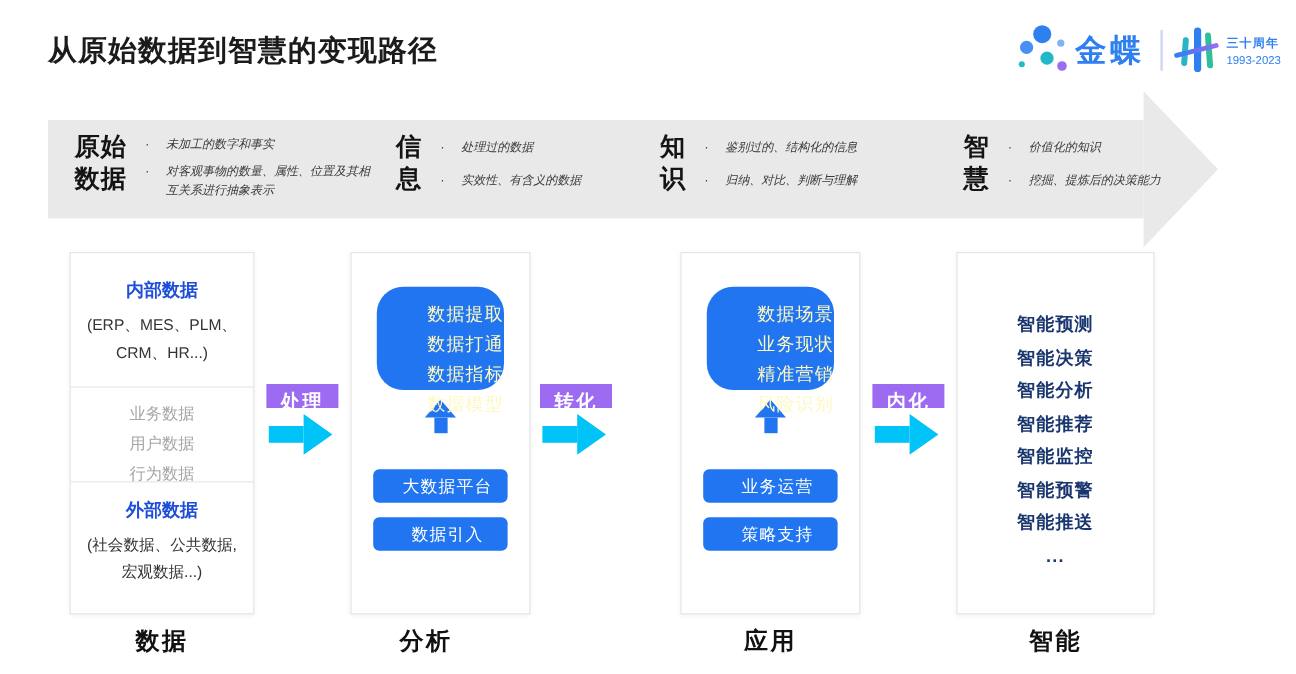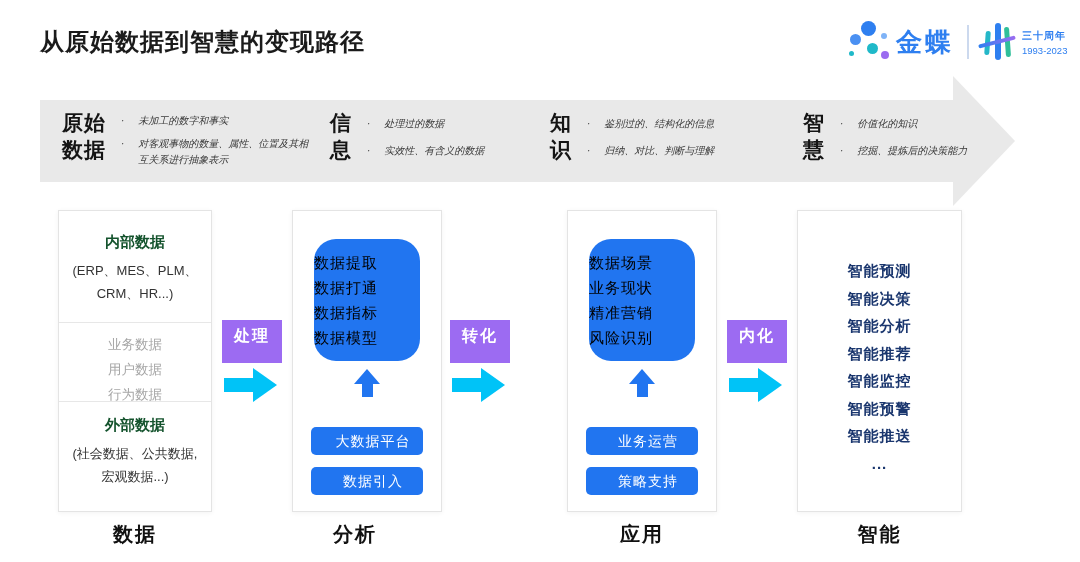--- a/index.html
+++ b/index.html
@@ -60,28 +60,28 @@
   }
   .box-data  { left:58px;  width:154px; }
   .box-ana   { left:292px; width:150px; }
   .box-app   { left:567px; width:150px; }
   .box-smart { left:797px; width:165px; }
 
   .data-sec { text-align:center; }
   .sec-a { height:112px; border-bottom:1px solid #e7e7e7; padding-top:22px; }
   .sec-b { height:79px;  border-bottom:1px solid #e7e7e7; padding-top:9px; }
   .sec-c { padding-top:14px; }
-  .sec-title { font-size:15px; font-weight:700; color:#14532d; margin-bottom:7px; }
+  .sec-title { font-size:15px; font-weight:700; color:#1d4ed8; margin-bottom:7px; }
   .sec-sub { font-size:13px; color:#333; line-height:1.8; }
   .sec-items div { font-size:13.5px; color:#a6a6a6; line-height:25px; }
 
   .blue-card {
-    margin:28px auto 0; width:106px; height:122px; background:#2175f0;
-    border-radius:22px; color:#000000; font-size:15px; line-height:25px;
-    text-align:left; padding-top:11px; letter-spacing:1px;
+    margin:28px auto 0; width:106px; height:86px; background:#2175f0;
+    border-radius:22px; color:#fef9c3; font-size:15px; line-height:25px;
+    text-align:right; padding-top:11px; letter-spacing:1px;
   }
   .up-arrow { margin:8px auto 0; width:26px; }
   .up-arrow .ua-head { width:0; height:0; margin:0 auto;
     border-left:13px solid transparent; border-right:13px solid transparent;
     border-bottom:15px solid #2175f0; }
   .up-arrow .ua-stem { width:11px; height:13px; background:#2175f0; margin:0 auto; }
   .flow-btn {
     width:112px; height:28px; margin:12px auto 0; background:#2175f0;
     border:none; border-radius:5px; color:#fff; font-size:14px; line-height:28px;
     text-align:center; letter-spacing:1px; display:block;padding-left:12px;
@@ -94,21 +94,21 @@
   .col-label { position:absolute; top:521px; font-size:20px; font-weight:700; color:#111; text-align:center; letter-spacing:2px; }
   .lbl-1 { left:58px;  width:154px; }
   .lbl-2 { left:280px; width:150px; }
   .lbl-3 { left:567px; width:150px; }
   .lbl-4 { left:797px; width:165px; }
 
   
   .connector { position:absolute; top:320px; width:60px; }
   .conn-1 { left:222px; } .conn-2 { left:450px; } .conn-3 { left:727px; }
   .conn-badge {
-    width:60px; height:43px; background:#9c6bf2; color:#fff; font-size:16px;
+    width:60px; height:20px; background:#9c6bf2; color:#fff; font-size:16px;
     font-weight:700; text-align:center; line-height:31px; letter-spacing:2px;
   }
   .cyan-arrow { position:relative; margin-top:5px; width:56px; height:34px; }
   .cyan-arrow .ca-tail { position:absolute; left:2px; top:10px; width:29px; height:14px; background:#00c3f7; }
   .cyan-arrow .ca-head { position:absolute; left:31px; top:0; width:0; height:0;
     border-top:17px solid transparent; border-bottom:17px solid transparent;
     border-left:24px solid #00c3f7; }
 </style>
 </head>
 <body>

